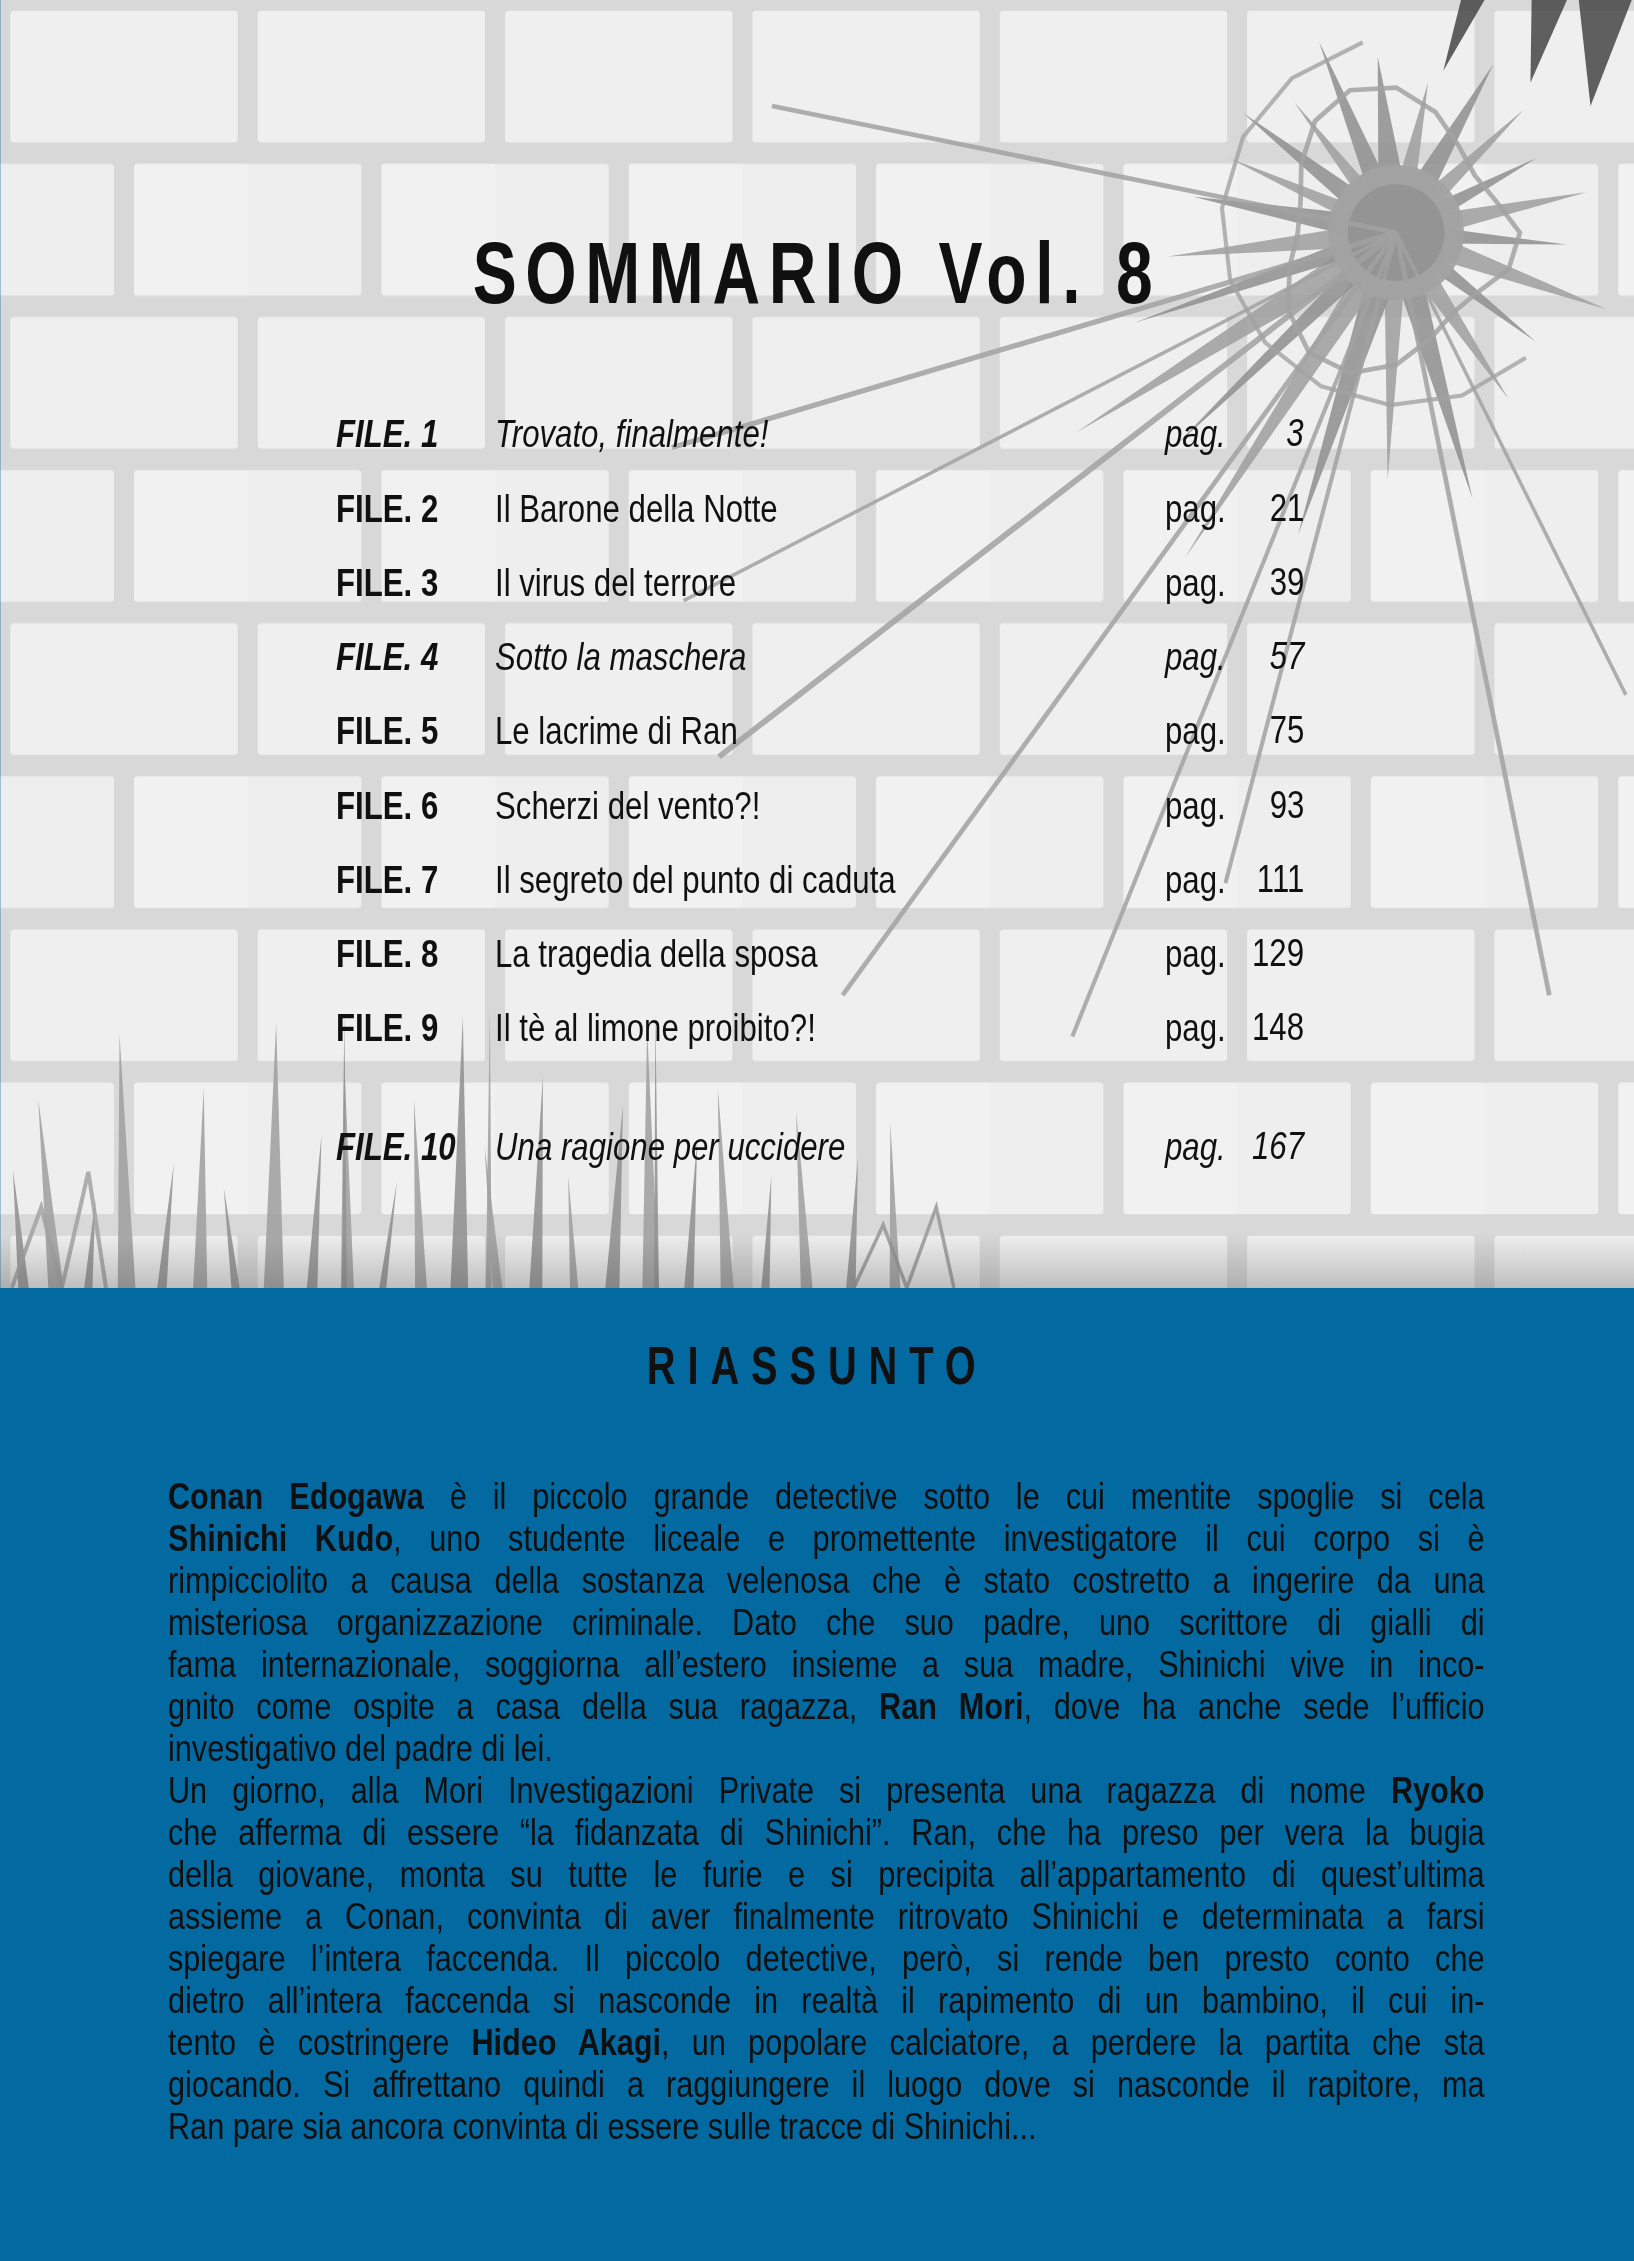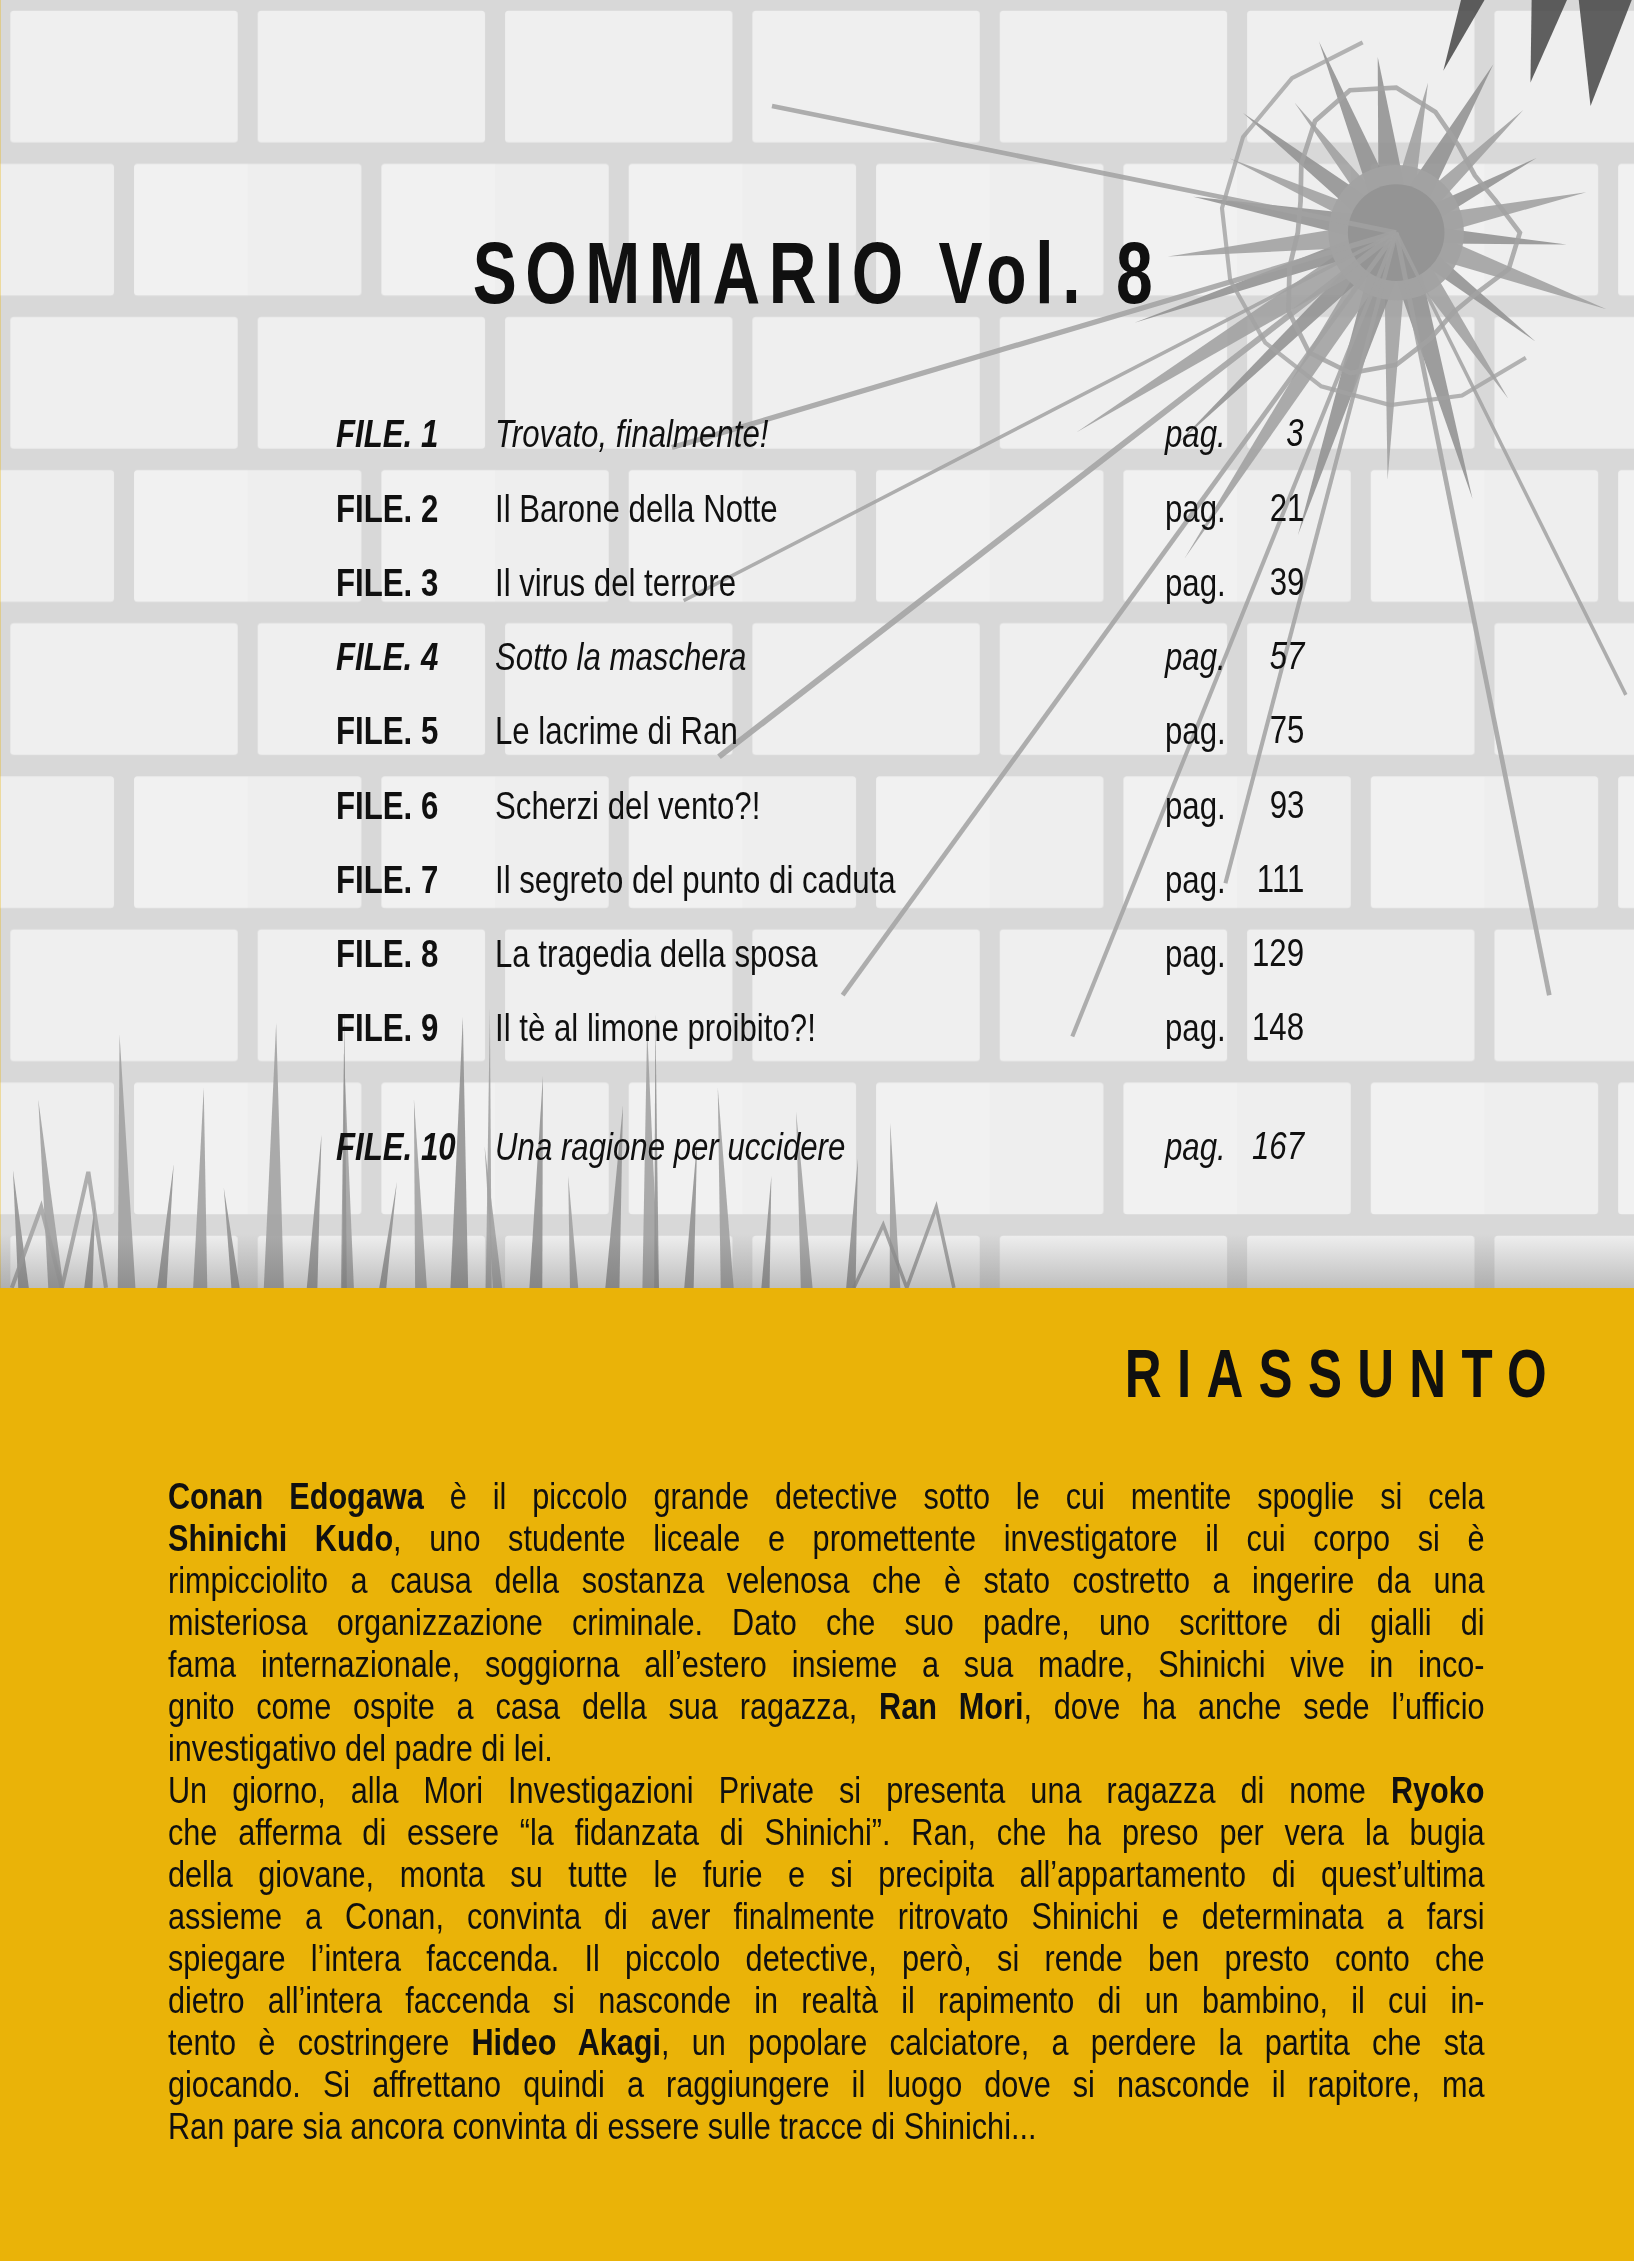--- a/index.html
+++ b/index.html
@@ -1,18 +1,18 @@
 <!DOCTYPE html>
 <html style="font-size:9.4px"><head>
 <meta charset="utf-8">
 <style>
   html,body{margin:0;padding:0;background:#ffffff;}
   .page{
     position:relative;width:1635px;height:2261px;overflow:hidden;
-    background:#eab308;color:#101010;
+    background:#0369a1;color:#101010;
     font-family:"Liberation Sans",sans-serif;
   }
   .brick-area{position:absolute;top:0;left:0;width:1635px;height:1288px;}
   .abs{position:absolute;top:0;left:0;}
   .burst-svg{position:absolute;top:0;left:648px;}
   .shards-svg{position:absolute;top:1001px;left:0;}
   .bottom-shade{
     position:absolute;left:0;top:1234px;width:1635px;height:54px;
     background:linear-gradient(to bottom,rgba(110,110,110,0),rgba(80,80,80,0.30));
   }
@@ -34,21 +34,21 @@
   .col-num{
     position:absolute;left:1154px;top:0;width:150px;height:100%;
     display:flex;justify-content:flex-end;align-items:center;
   }
   .col-num .condR{
     display:inline-block;font-size:39px;line-height:1;white-space:nowrap;
     transform:scaleX(.8);transform-origin:100% 50%;
   }
   h2.riassunto{
     position:absolute;top:1339px;left:0;width:100%;margin:0;
-    text-align:right;font-size:68px;font-weight:700;letter-spacing:.3em;
+    text-align:center;font-size:53px;font-weight:700;letter-spacing:.3em;
     line-height:1;white-space:nowrap;
   }
   .body-block{
     position:absolute;top:1476px;left:168px;width:1590px;
     transform:scaleX(.828);transform-origin:0 0;
     font-size:37px;line-height:42px;
   }
   .body-line{text-align:justify;text-align-last:justify;height:42px;}
   .body-line.final{text-align-last:left;}
   .bseg{font-weight:700;}

